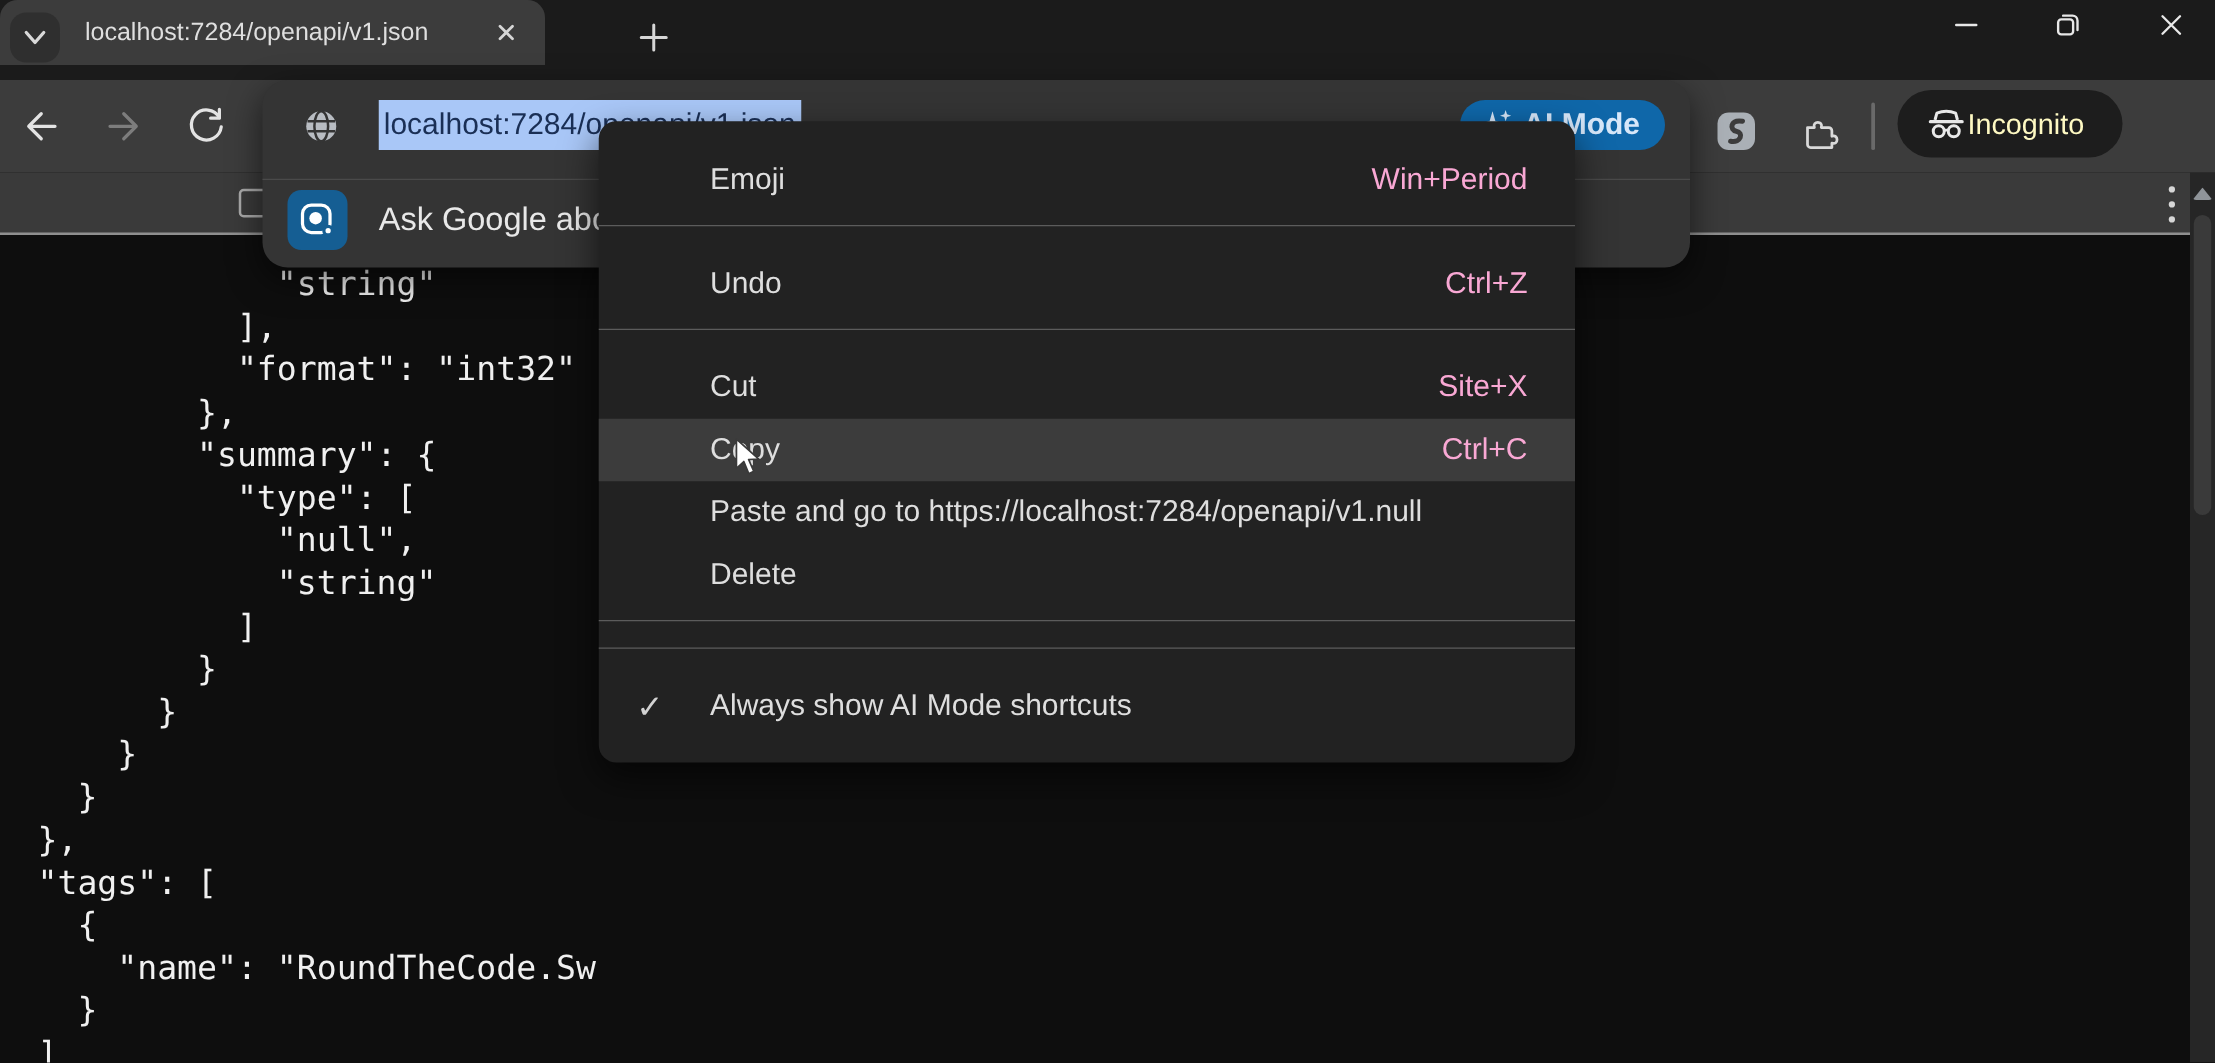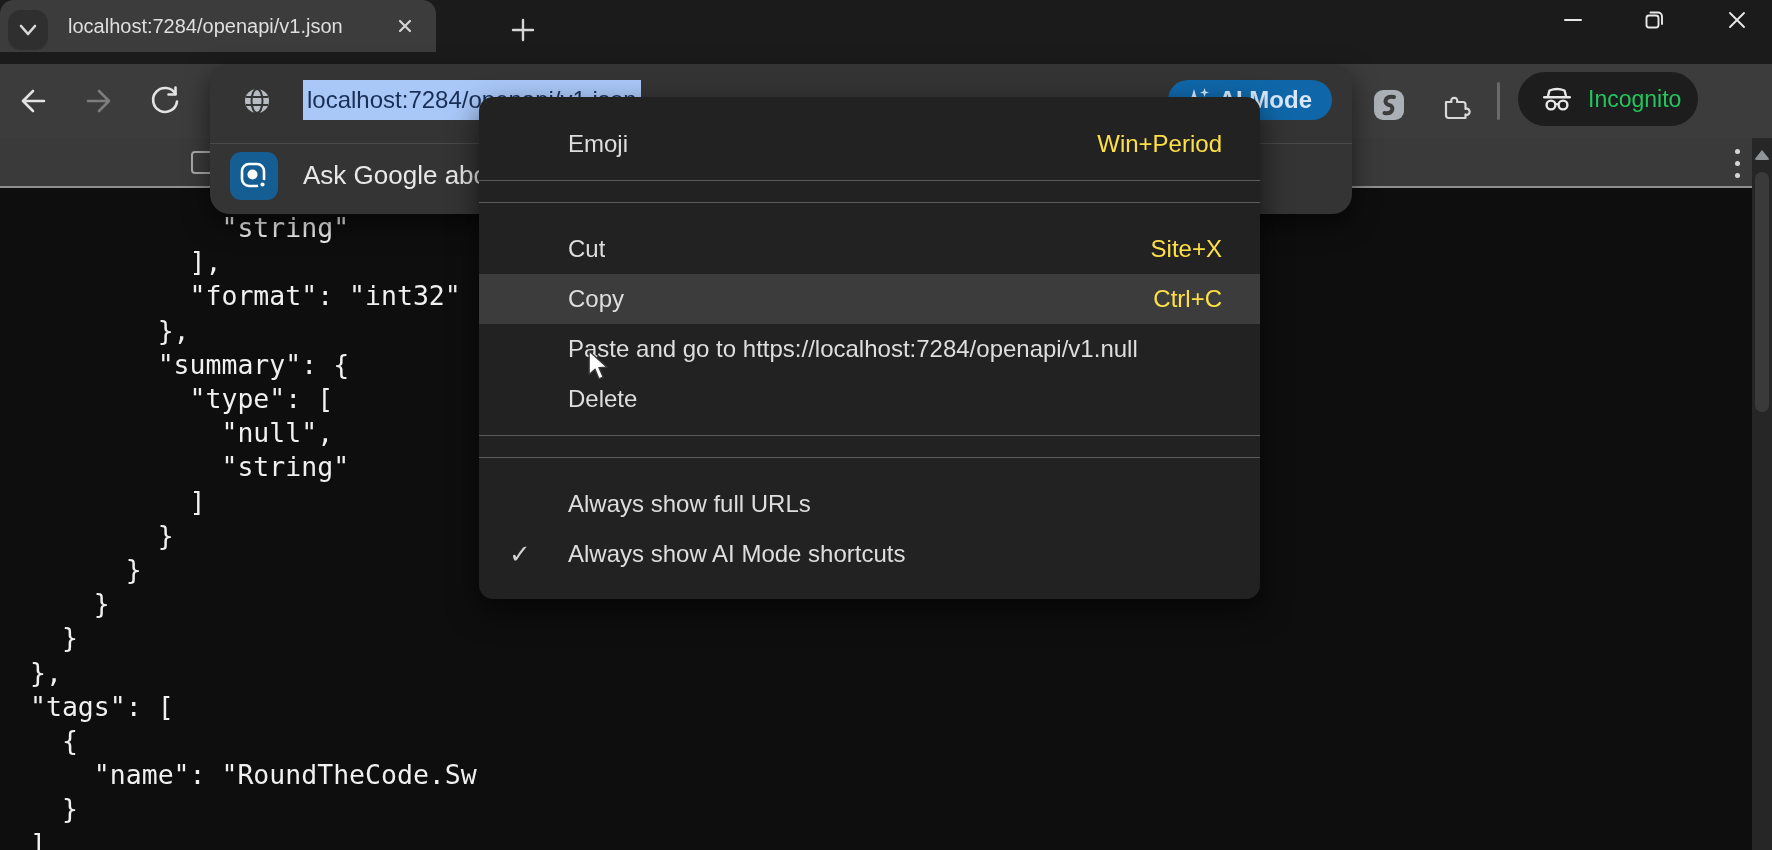--- a/index.html
+++ b/index.html
@@ -70,21 +70,21 @@
     justify-content: center; border-radius: 50%; }
   #back-btn { left: 10px; } #forward-btn { left: 76px; } #reload-btn { left: 142px; }
   #ext-surfshark { left: 1374px; top: 26px; width: 30px; height: 30px; background: #aab0b6;
     border-radius: 9px; display: flex; align-items: center; justify-content: center; }
   #ext-puzzle { left: 1440px; top: 26px; width: 32px; height: 32px;
     display: flex; align-items: center; justify-content: center; }
   #toolbar-sep { left: 1497px; top: 18px; width: 3px; height: 38px; background: #6a6a6a; border-radius: 2px; }
   #incognito-badge { left: 1518px; top: 72px; width: 180px; height: 54px; background: #1d1d1d;
     border-radius: 27px; display: flex; align-items: center; z-index: 11; }
   #incognito-badge svg { margin-left: 22px; }
-  #incognito-label { margin-left: 14px; font-size: 23px; color: #22c55e; }
+  #incognito-label { font-size: 23px; color: #fef9c3; }
   #menu-dots { left: 1714px; top: 76px; width: 46px; height: 46px;
     display: flex; flex-direction: column; align-items: center; justify-content: center; gap: 7px; }
   #menu-dots i { width: 5px; height: 5px; border-radius: 50%; background: #d6d6d6; }
 
   
   #omnibox-dropdown {
     left: 210px; top: 64px; width: 1142px; height: 150px;
     background: #343434; border-radius: 20px;
     box-shadow: 0 10px 26px rgba(0,0,0,0.55); z-index: 30;
   }
@@ -114,21 +114,21 @@
     box-shadow: 0 12px 30px rgba(0,0,0,0.6);
     padding: 22px 0 20px 0; z-index: 40;
   }
   .menu-item {
     position: relative; height: 50px; display: flex; align-items: center;
     padding: 0 38px 0 89px; font-size: 24px; color: #dedede; white-space: nowrap; gap: 44px;
   }
   .menu-item.highlighted { background: #3c3c3c; }
   .menu-item.disabled .mi-label { color: #989898; }
   .mi-label { flex: 0 1 auto; overflow: hidden; }
-  .mi-shortcut { margin-left: auto; color: #fde047; }
+  .mi-shortcut { margin-left: auto; color: #f9a8d4; }
   .mi-check { position: absolute; left: 30px; top: 0; height: 50px; line-height: 50px;
     font-size: 26px; color: #d2d2d2; }
   .menu-sep { height: 1px; background: #5c5c5c; margin: 11px 0 21px 0; }
 
   
   #cursor { left: 586px; top: 350px; z-index: 50; }
 </style>
 </head>
 <body>
 
@@ -273,41 +273,42 @@
   </div>
   <span id="suggestion-label" class="abs">Ask Google abo</span>
 </div>
 
 <div id="context-menu" class="abs">
     <div class="menu-item">
       <span class="mi-label">Emoji</span>
       <span class="mi-shortcut">Win+Period</span>
     </div>
     <div class="menu-sep"></div>
+    <div class="menu-item">
+      <span class="mi-label">Undo</span>
+      <span class="mi-shortcut">Ctrl+Z</span>
+    </div>
     <div class="menu-sep"></div>
     <div class="menu-item">
       <span class="mi-label">Cut</span>
       <span class="mi-shortcut">Site+X</span>
     </div>
     <div class="menu-item highlighted">
       <span class="mi-label">Copy</span>
       <span class="mi-shortcut">Ctrl+C</span>
     </div>
     <div class="menu-item">
       <span class="mi-label">Paste and go to https://localhost:7284/openapi/v1.null</span>
     </div>
     <div class="menu-item">
       <span class="mi-label">Delete</span>
     </div>
     <div class="menu-sep"></div>
     <div class="menu-sep"></div>
     <div class="menu-item">
-      <span class="mi-label">Always show full URLs</span>
-    </div>
-    <div class="menu-item">
       <span class="mi-check">✓</span>
       <span class="mi-label">Always show AI Mode shortcuts</span>
     </div>
   </div>
 
 <svg id="cursor" class="abs" width="26" height="32" viewBox="0 0 20 26">
   <path d="M2 1 L2 20 L6.8 15.6 L10 23.5 L13.3 22 L9.9 14.3 L16.5 14 Z" fill="#ffffff" stroke="#3a3a3a" stroke-width="1.1" stroke-linejoin="round"></path>
 </svg>
 
 </body></html>

